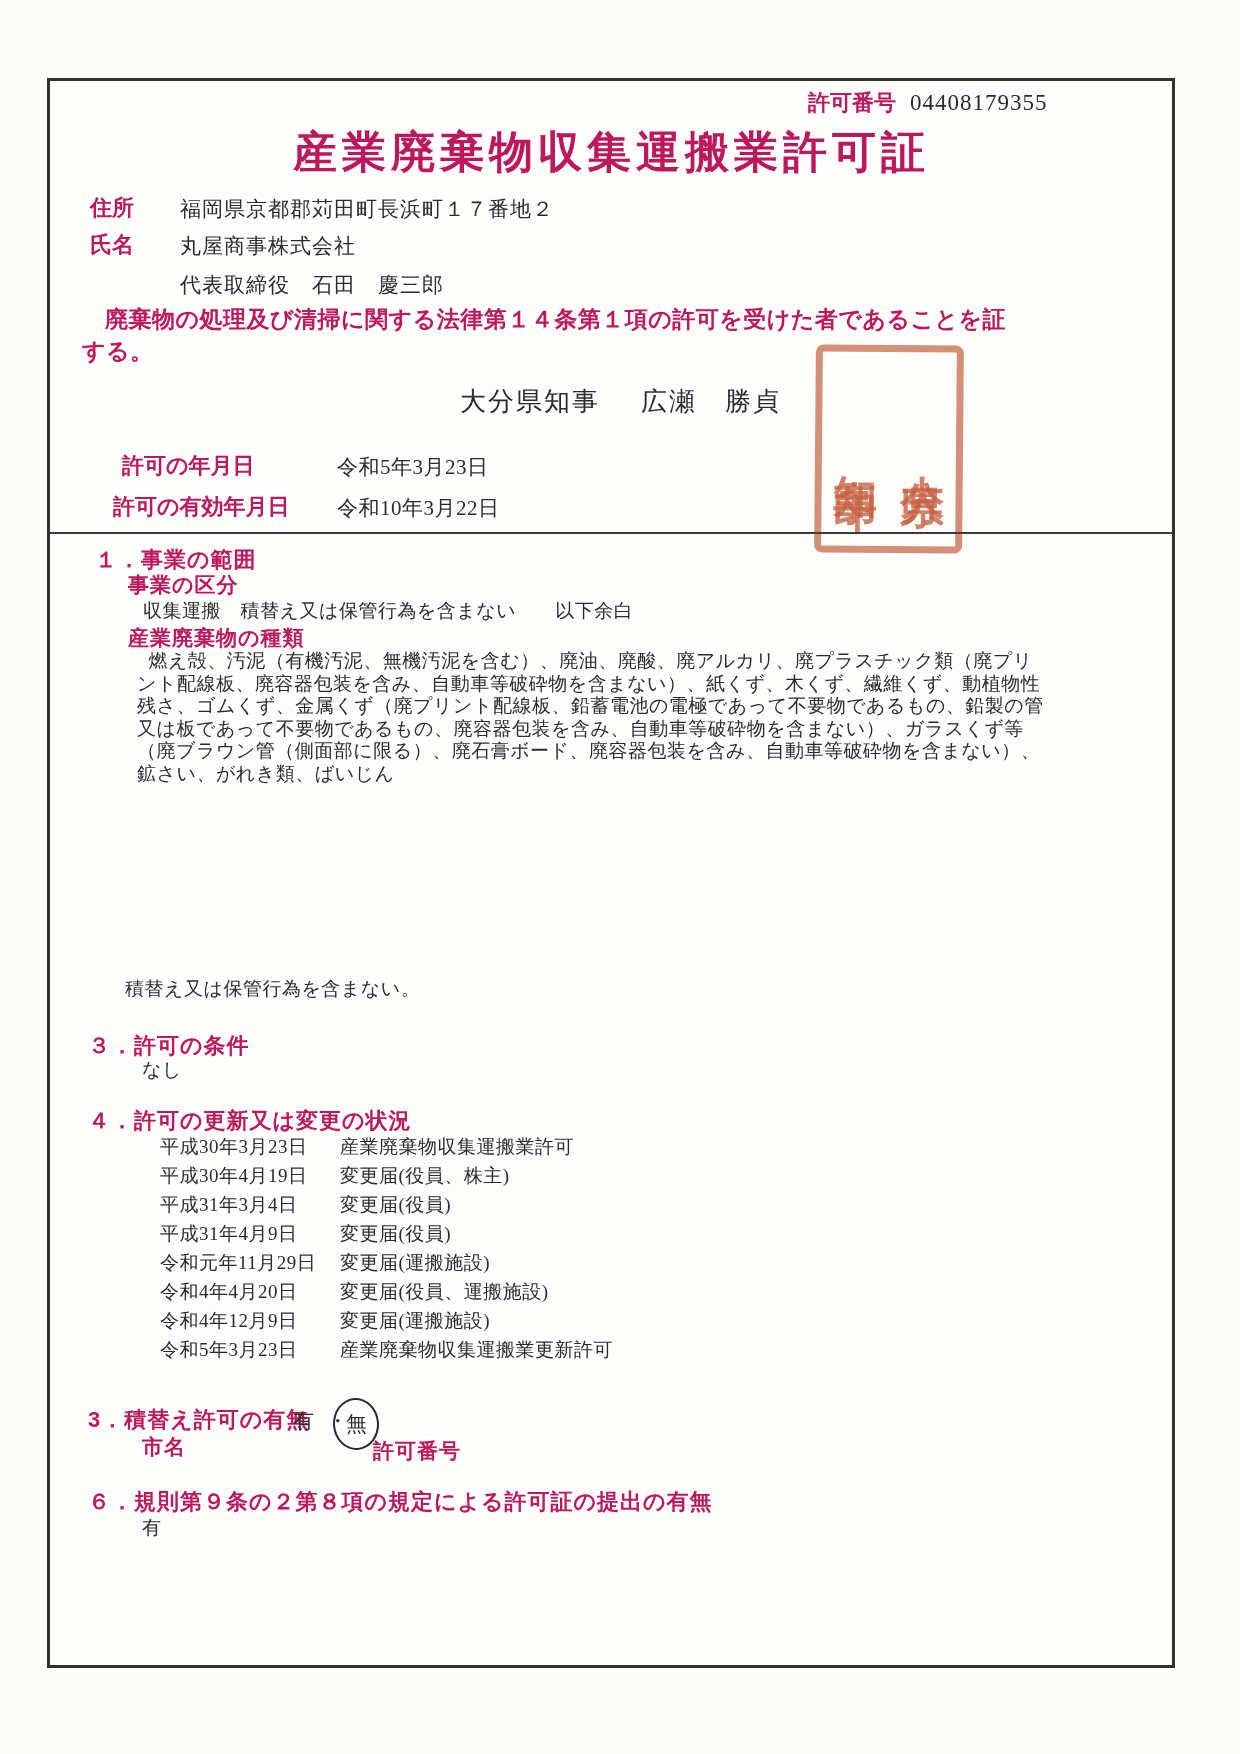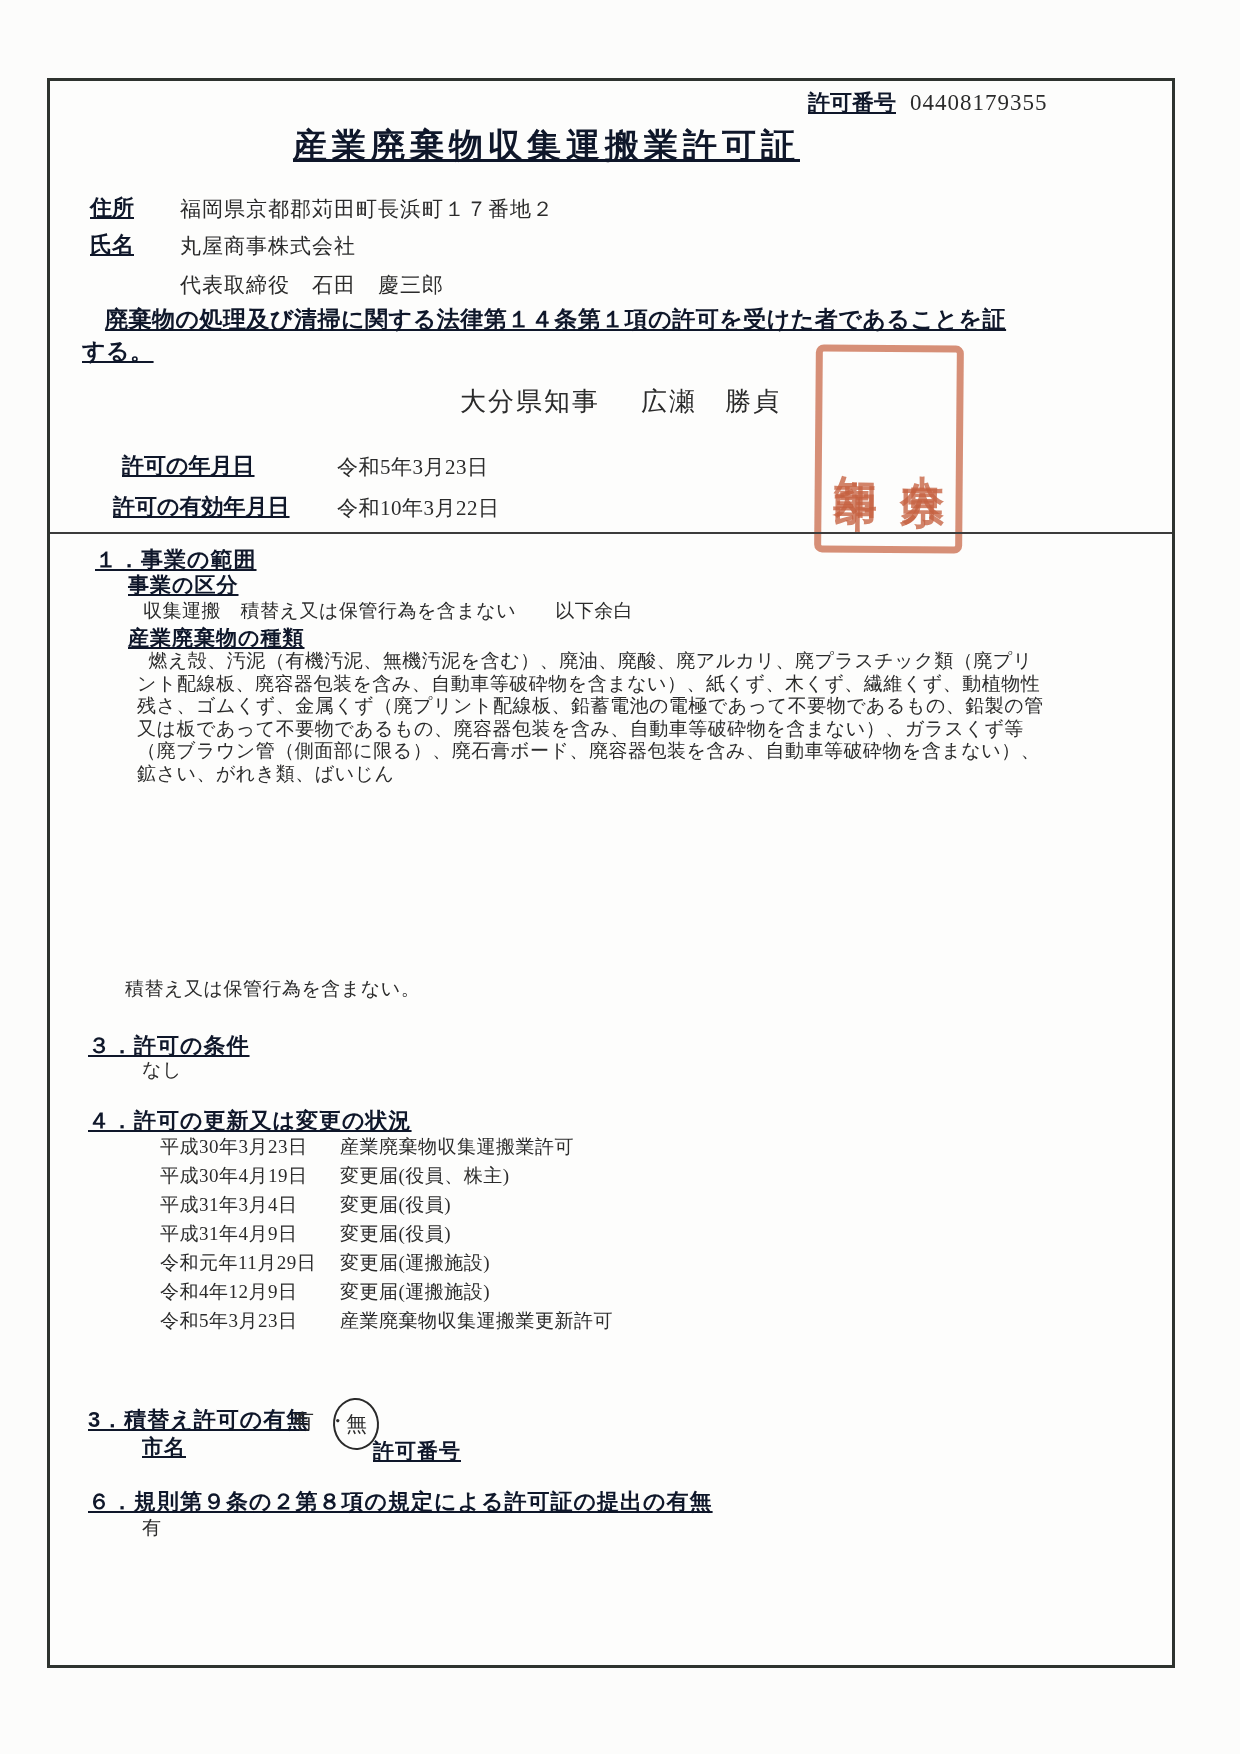--- a/index.html
+++ b/index.html
@@ -2,36 +2,36 @@
 <html><head>
 <meta charset="utf-8">
 <style>
   * { margin: 0; padding: 0; box-sizing: border-box; }
   html, body {
     width: 1240px; height: 1754px;
     background: #fcfcfb;
     font-family: "Liberation Serif", serif;
     color: #2b2b2b;
   }
-  .gothic { font-family: "Liberation Sans", sans-serif; font-weight: bold; color: #0f172a; text-decoration: underline; }
+  .gothic { font-family: "Liberation Sans", sans-serif; font-weight: bold; color: #be185d; }
   .mincho { font-family: "Liberation Serif", serif; }
 
   #frame {
     position: absolute; left: 47px; top: 78px;
     width: 1128px; height: 1590px;
     border: 3px solid #2e332f;
     background: #fdfdfc;
   }
   .abs { position: absolute; }
 
   .permit-line { top: 7px; left: 758px; display: flex; gap: 14px; align-items: baseline; }
   .permit-label { font-size: 22px; }
   .permit-value { font-size: 23px; letter-spacing: 1px; }
 
-  .doc-title { top: 42px; left: 243px; font-size: 34px; letter-spacing: 5px; }
+  .doc-title { top: 42px; left: 243px; font-size: 44px; letter-spacing: 5px; }
 
   .field-label { font-size: 22px; }
   .field-value { font-size: 21px; letter-spacing: 1px; }
 
   .law-para {
     top: 222px; left: 32px; width: 940px;
     font-size: 23px; line-height: 32px; text-indent: 1em; letter-spacing: 0.5px;
   }
 
   .governor-row { top: 303px; left: 410px; display: flex; gap: 41px; font-size: 26px; letter-spacing: 2px; }
@@ -156,20 +156,24 @@
     </div>
     <div class="history-row">
       <span class="mincho history-date">平成31年4月9日</span>
       <span class="mincho history-event">変更届(役員)</span>
     </div>
     <div class="history-row">
       <span class="mincho history-date">令和元年11月29日</span>
       <span class="mincho history-event">変更届(運搬施設)</span>
     </div>
     <div class="history-row">
+      <span class="mincho history-date">令和4年4月20日</span>
+      <span class="mincho history-event">変更届(役員、運搬施設)</span>
+    </div>
+    <div class="history-row">
       <span class="mincho history-date">令和4年12月9日</span>
       <span class="mincho history-event">変更届(運搬施設)</span>
     </div>
     <div class="history-row">
       <span class="mincho history-date">令和5年3月23日</span>
       <span class="mincho history-event">産業廃棄物収集運搬業更新許可</span>
     </div>
   </div>
 
   <div class="abs gothic sec-head" style="top:1324px; left:38px;">3．積替え許可の有無</div>

